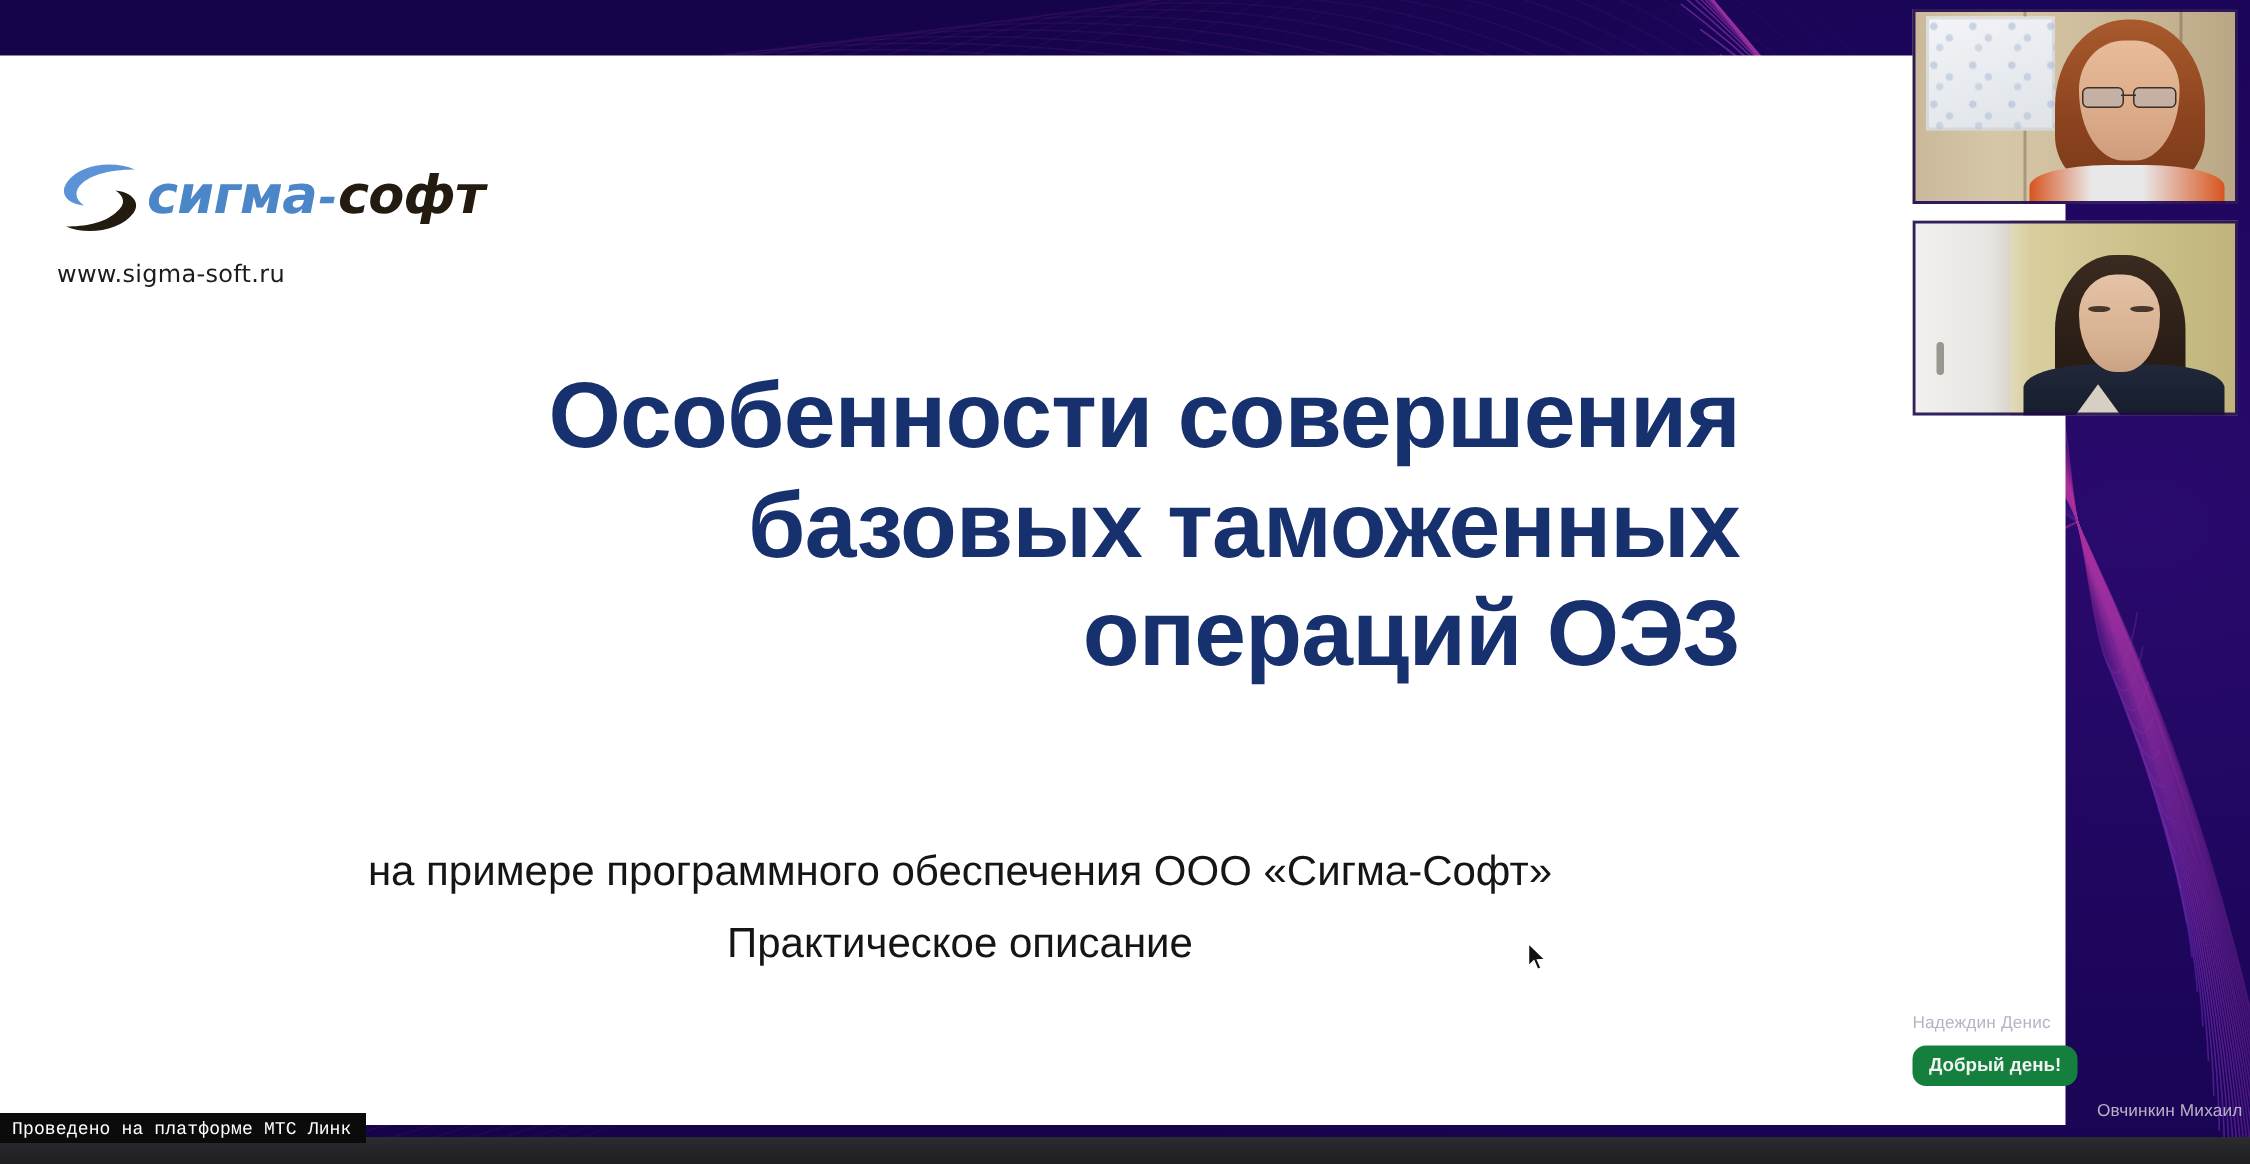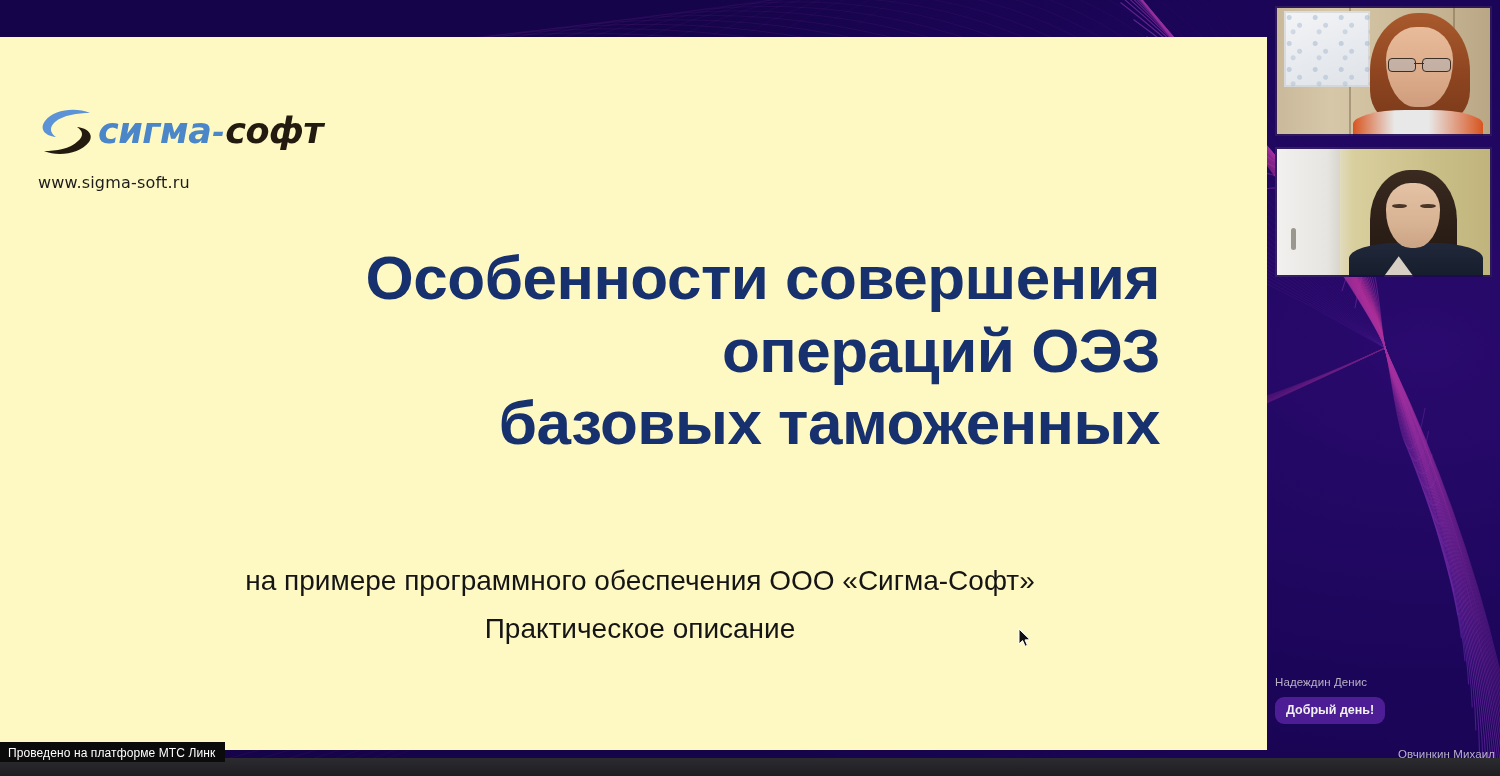--- a/index.html
+++ b/index.html
@@ -28,23 +28,23 @@
     inset: 0;
     width: 100%;
     height: 100%;
   }
 
   
   .slide {
     position: absolute;
     left: 0;
     top: 37px;
-    width: 1267px;
+    width: 1377px;
     height: 713px;
-    background: #fef9c3;
+    background: #ffffff;
     overflow: hidden;
   }
 
   .logo-block {
     position: absolute;
     left: 38px;
     top: 66px;
     width: 340px;
   }
   .logo-row {
@@ -106,21 +106,21 @@
   }
   .slide-subtitle div { white-space: nowrap; }
 
   
   .watermark {
     position: absolute;
     left: 0;
     top: 742px;
     background: #0b0b0b;
     color: #ffffff;
-    font-family: Liberation Sans, sans-serif;
+    font-family: Liberation Mono, monospace;
     font-size: 12px;
     padding: 4px 10px 2px 8px;
     letter-spacing: 0.1px;
     z-index: 40;
   }
 
   
   .bottom-bar {
     position: absolute;
     left: 0;
@@ -258,27 +258,27 @@
   }
   .chat-name {
     color: #b9b2c6;
     font-size: 11.5px;
     font-family: "Liberation Sans", sans-serif;
     letter-spacing: .1px;
     margin-bottom: 9px;
   }
   .chat-bubble {
     display: inline-block;
-    background: #4c1d95;
+    background: #15803d;
     color: #f2f2f2;
     font-size: 12.5px;
     font-weight: bold;
     padding: 6px 11px 7px;
     border-radius: 9px;
-    margin-bottom: 24px;
+    margin-bottom: 11px;
   }
   .chat-name-2 { margin-bottom: 0; text-align: right; }
 
   
   .cursor {
     position: absolute;
     left: 1018px;
     top: 628px;
     width: 14px;
     height: 20px;
@@ -566,22 +566,22 @@
         </svg>
         <div class="logo-word">
           <span class="lw-blue">сигма</span><span class="lw-dash">-</span><span class="lw-dark">софт</span>
         </div>
       </div>
       <div class="site-url">www.sigma-soft.ru</div>
     </div>
 
     <div class="slide-title">
       <div>Особенности совершения</div>
+      <div>базовых таможенных</div>
       <div>операций ОЭЗ</div>
-      <div>базовых таможенных</div>
     </div>
 
     <div class="slide-subtitle">
       <div>на примере программного обеспечения ООО «Сигма-Софт»</div>
       <div>Практическое описание</div>
     </div>
   </div>
 
   <div class="side-panel">
 

